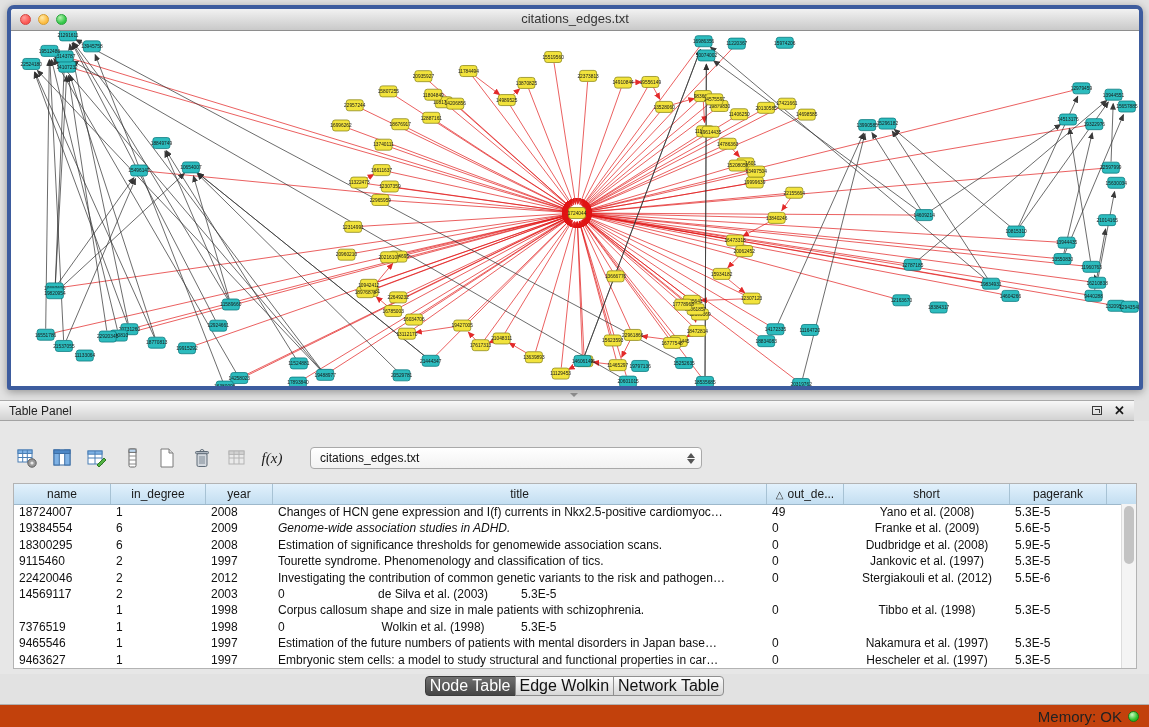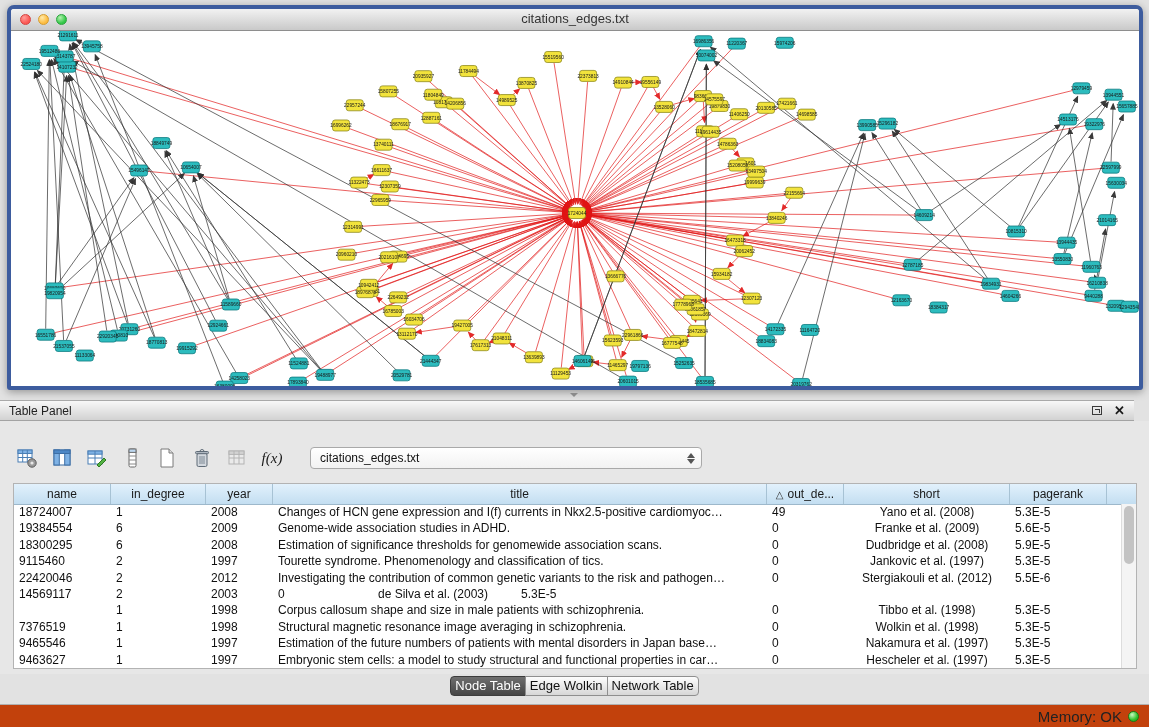--- a/index.html
+++ b/index.html
@@ -53,21 +53,21 @@
   .th .sortind{font-size:10px;color:#333;}
   .tbody{position:relative;}
   .trow{display:flex;height:16.4px;background:#fff;}
   .td{box-sizing:border-box;padding-left:5px;font-size:12px;color:#101010;white-space:nowrap;overflow:hidden;text-overflow:ellipsis;}
   .td.center{text-align:center;padding-left:0;}
   .vscroll{position:absolute;right:0;top:20px;bottom:0;width:14px;background:#f4f4f4;border-left:1px solid #ddd;}
   .vthumb{margin:2px;height:58px;border-radius:6px;background:#c3c3c3;}
 
   
   .tabsrow{position:absolute;left:0;top:674px;width:1149px;height:24px;display:flex;justify-content:center;align-items:center;}
-  .tab{height:20px;box-sizing:border-box;padding:0 4px;font-size:13px;line-height:18px;border:1px solid #8f8f8f;margin-left:-1px;
+  .tab{height:20px;box-sizing:border-box;padding:0 4px;font-size:16px;line-height:18px;border:1px solid #8f8f8f;margin-left:-1px;
     background:linear-gradient(#fdfdfd,#d7d7d7);color:#111;cursor:pointer;}
   .tab:first-child{border-radius:4px 0 0 4px;margin-left:0;}
   .tab:last-child{border-radius:0 4px 4px 0;}
   .tab.selected{background:linear-gradient(#6f6f6f,#454545);color:#fff;border-color:#3c3c3c;}
 
   
   .statusbar{position:absolute;left:0;bottom:0;width:1149px;height:23px;box-sizing:border-box;border-top:1px solid #b0b0b0;
     background:#c2410c;display:flex;align-items:center;justify-content:flex-end;gap:6px;padding:0 10px;font-size:15px;color:#222;}
   .memdot{width:11px;height:11px;border-radius:50%;box-sizing:border-box;
     background:radial-gradient(circle at 35% 30%,#c9f8c0,#34c22e 60%,#1d9a18);border:1px solid #1a7d15;}
@@ -945,21 +945,21 @@
             <div class="td" style="width: 67px;">2008</div>
             <div class="td" style="width: 494px;">Changes of HCN gene expression and I(f) currents in Nkx2.5-positive cardiomyoc…</div>
             <div class="td" style="width: 77px;">49</div>
             <div class="td center" style="width: 166px;">Yano et al. (2008)</div>
             <div class="td" style="width: 97px;">5.3E-5</div>
           </div>
           <div class="trow">
             <div class="td" style="width: 97px;">19384554</div>
             <div class="td" style="width: 95px;">6</div>
             <div class="td" style="width: 67px;">2009</div>
-            <div class="td" style="width: 494px;">Genome-wide association studies in ADHD.</div>
+            <div class="td" style="width: 494px; font-style: italic;">Genome-wide association studies in ADHD.</div>
             <div class="td" style="width: 77px;">0</div>
             <div class="td center" style="width: 166px;">Franke et al. (2009)</div>
             <div class="td" style="width: 97px;">5.6E-5</div>
           </div>
           <div class="trow">
             <div class="td" style="width: 97px;">18300295</div>
             <div class="td" style="width: 95px;">6</div>
             <div class="td" style="width: 67px;">2008</div>
             <div class="td" style="width: 494px;">Estimation of significance thresholds for genomewide association scans.</div>
             <div class="td" style="width: 77px;">0</div>
@@ -998,21 +998,20 @@
             <div class="td" style="width: 67px;">1998</div>
             <div class="td" style="width: 494px;">Corpus callosum shape and size in male patients with schizophrenia.</div>
             <div class="td" style="width: 77px;">0</div>
             <div class="td center" style="width: 166px;">Tibbo et al. (1998)</div>
             <div class="td" style="width: 97px;">5.3E-5</div>
           </div>
           <div class="trow">
             <div class="td" style="width: 97px;">7376519</div>
             <div class="td" style="width: 95px;">1</div>
             <div class="td" style="width: 67px;">1998</div>
-            <div class="td" style="width: 494px;">Structural magnetic resonance image averaging in schizophrenia.</div>
             <div class="td" style="width: 77px;">0</div>
             <div class="td center" style="width: 166px;">Wolkin et al. (1998)</div>
             <div class="td" style="width: 97px;">5.3E-5</div>
           </div>
           <div class="trow">
             <div class="td" style="width: 97px;">9465546</div>
             <div class="td" style="width: 95px;">1</div>
             <div class="td" style="width: 67px;">1997</div>
             <div class="td" style="width: 494px;">Estimation of the future numbers of patients with mental disorders in Japan base…</div>
             <div class="td" style="width: 77px;">0</div>

